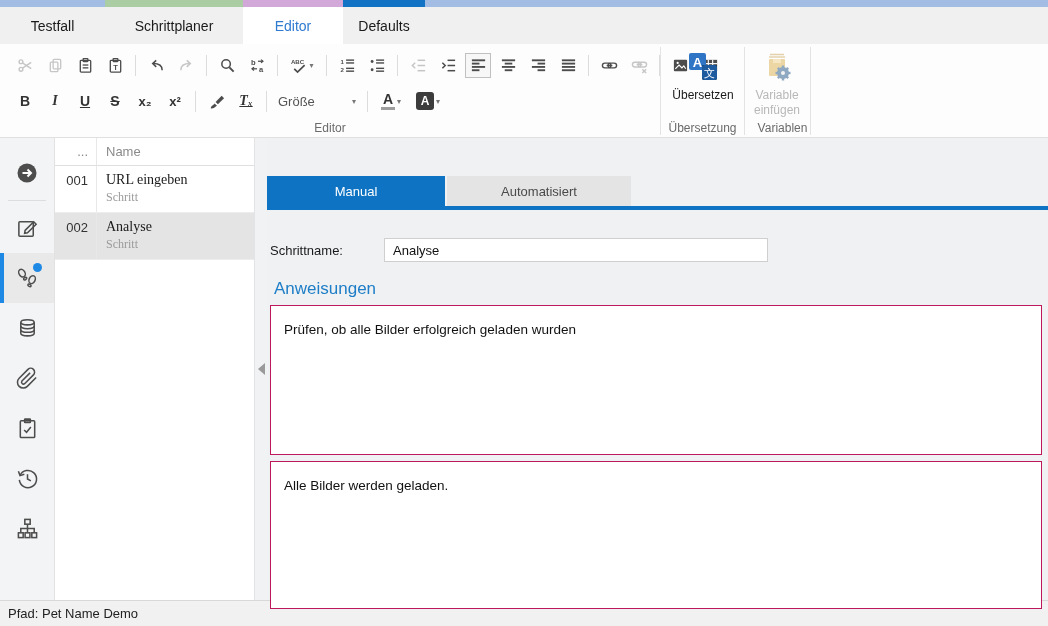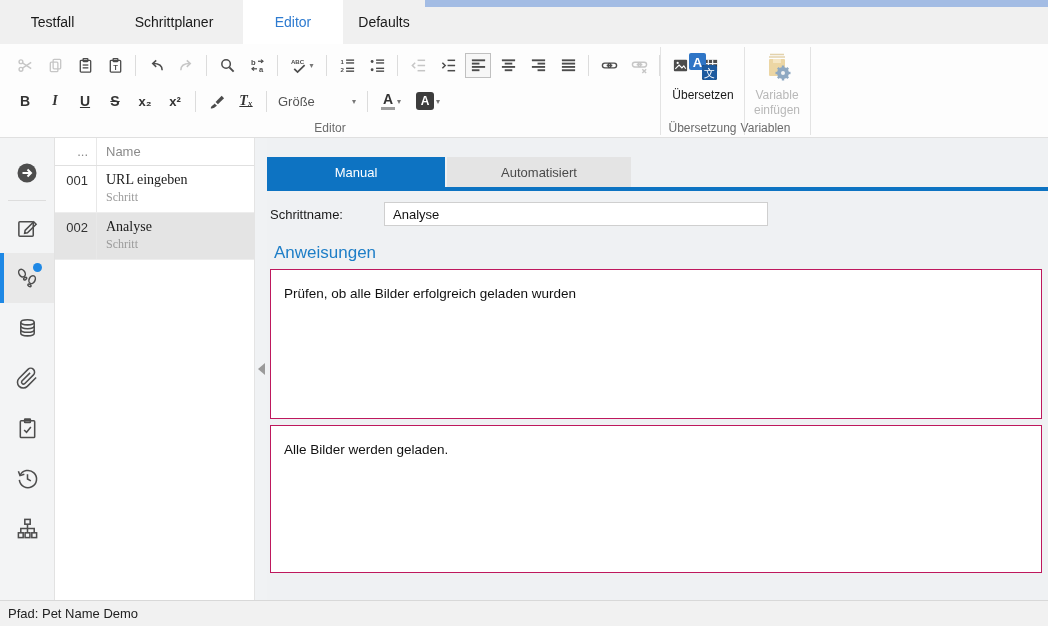--- a/index.html
+++ b/index.html
@@ -2,21 +2,21 @@
 <html><head>
 <meta charset="utf-8">
 <style>
   * { margin:0; padding:0; box-sizing:border-box; }
   html,body { width:1048px; height:626px; overflow:hidden;
     font-family:"Liberation Sans", sans-serif; background:#fff; }
   #app { position:relative; width:1048px; height:626px; background:#fff; }
 
   
   .tabbar { display:flex; height:44px; background:#f0f0f0; }
-  .tab { display:flex; flex-direction:row; cursor:default; }
+  .tab { display:flex; flex-direction:column; cursor:default; }
   .tab .strip { height:7px; }
   .tab .tab-label { flex:1; display:flex; align-items:center; justify-content:center;
     font-size:14px; color:#1a1a1a; }
   .tab.active { background:#fff; }
   .tab.active .tab-label { color:#2e7bd0; }
   .tab-fill { flex:1; display:flex; flex-direction:column; }
   .tab-fill .strip { height:7px; }
 
   
   .ribbon { position:relative; height:94px; background:#fdfdfd;
@@ -82,28 +82,28 @@
     padding-top:6px;font-family:Liberation Serif, serif; }
   .step-name { font-size:14px; color:#1a1a1a; }
   .step-type { font-size:12px; color:#9b9b9b; margin-top:2px; }
 
   .splitter { width:12px; background:#f0f2f4; display:flex; align-items:center;
     justify-content:center; }
   .collapse-tri { width:0; height:0; border-top:6px solid transparent;
     border-bottom:6px solid transparent; border-right:7px solid #9a9a9a; }
 
   .main { flex:1; background:#eff1f3; position:relative; }
-  .ed-tabs { display:flex; padding-top:19px; }
+  .ed-tabs { display:flex; padding-top:19px;margin-top:19px; }
   .ed-tab { width:178px; height:30px; display:flex; align-items:center;
     justify-content:center; font-size:13px; }
   .ed-tab.active { background:#0d73c2; color:#fff; }
   .ed-tab.inactive { background:#e4e4e4; color:#4a4a4a; margin-left:2px; width:184px; }
   .ed-rule { height:4px; background:#0d73c2; width:100%; }
 
-  .field-row { display:flex; align-items:center; margin-top:11px; }
+  .field-row { display:flex; align-items:center; margin-top:28px; }
   .field-label { width:117px; padding-left:3px; font-size:13px; color:#1a1a1a; }
   .field-input { width:384px; height:24px; border:1px solid #cfcfcf; background:#fff;
     font-size:13px; padding:0 8px; font-family:"Liberation Sans", sans-serif; color:#111; }
 
   .section-h { margin:17px 0 0 7px; font-size:17px; color:#1e7ec7; }
   .textbox { margin:6px 6px 0 3px; background:#fff; border:1px solid #be185d;
     padding:16px 13px; font-size:13.5px; color:#111; overflow:hidden; }
   .textbox.t1 { height:150px; }
   .textbox.t2 { height:148px; }
 
@@ -397,21 +397,21 @@
           <circle cx="22" cy="22" r="4.6" fill="#8fa9c2"></circle>
           <circle cx="22" cy="22" r="2" fill="#f3f3f3"></circle>
         </svg>
       </span>
       <span class="blabel"><span>Variable</span><br>
       <span>einfügen</span></span>
     </div>
 
     <div class="group-label" style="left:0;width:660px">Editor</div>
     <div class="group-label" style="left:661px;width:83px">Übersetzung</div>
-    <div class="group-label" style="left:733px;width:65px">Variablen</div>
+    <div class="group-label" style="left:750px;width:65px">Variablen</div>
   </div>
 
   <div class="content">
 
     <div class="icon-rail">
       <div class="rail-item">
         <svg width="24" height="24" viewBox="0 0 24 24">
           <circle cx="12" cy="12" r="9.5" fill="#4d4d4d"></circle>
           <path d="M7.5 12 h8 M12.5 8.5 L16 12 L12.5 15.5" stroke="#fff" stroke-width="2" fill="none"></path>
         </svg>

